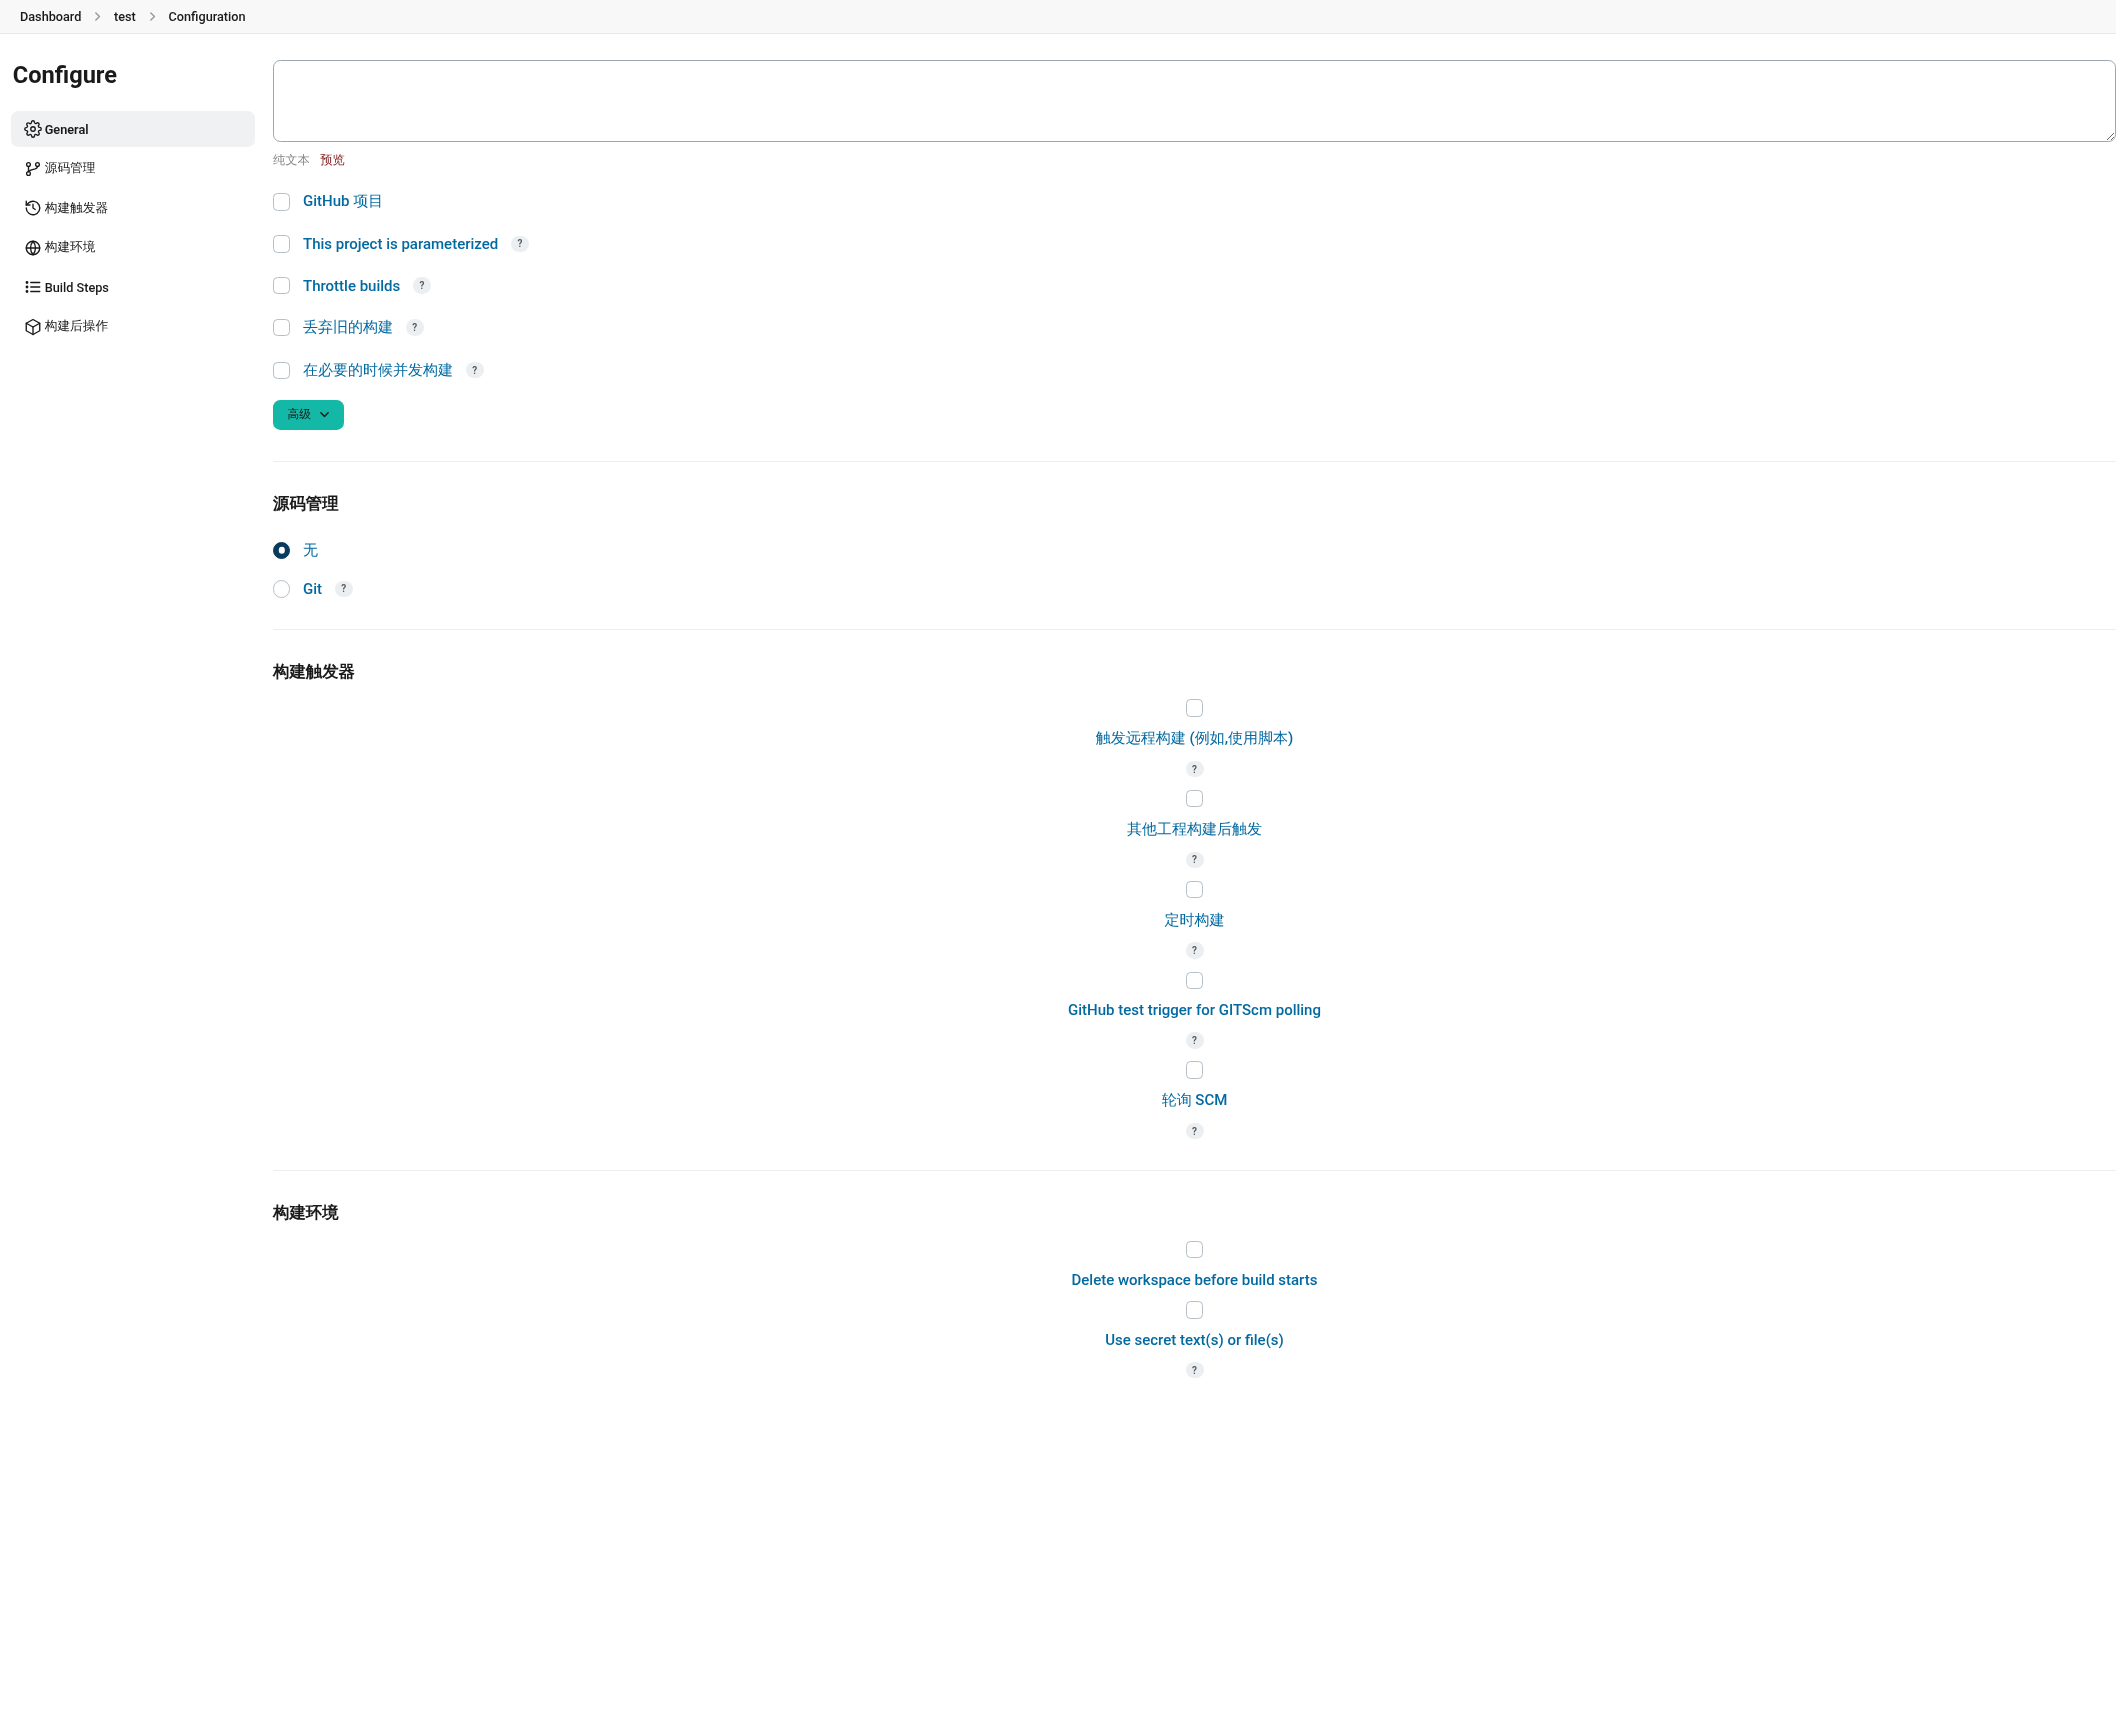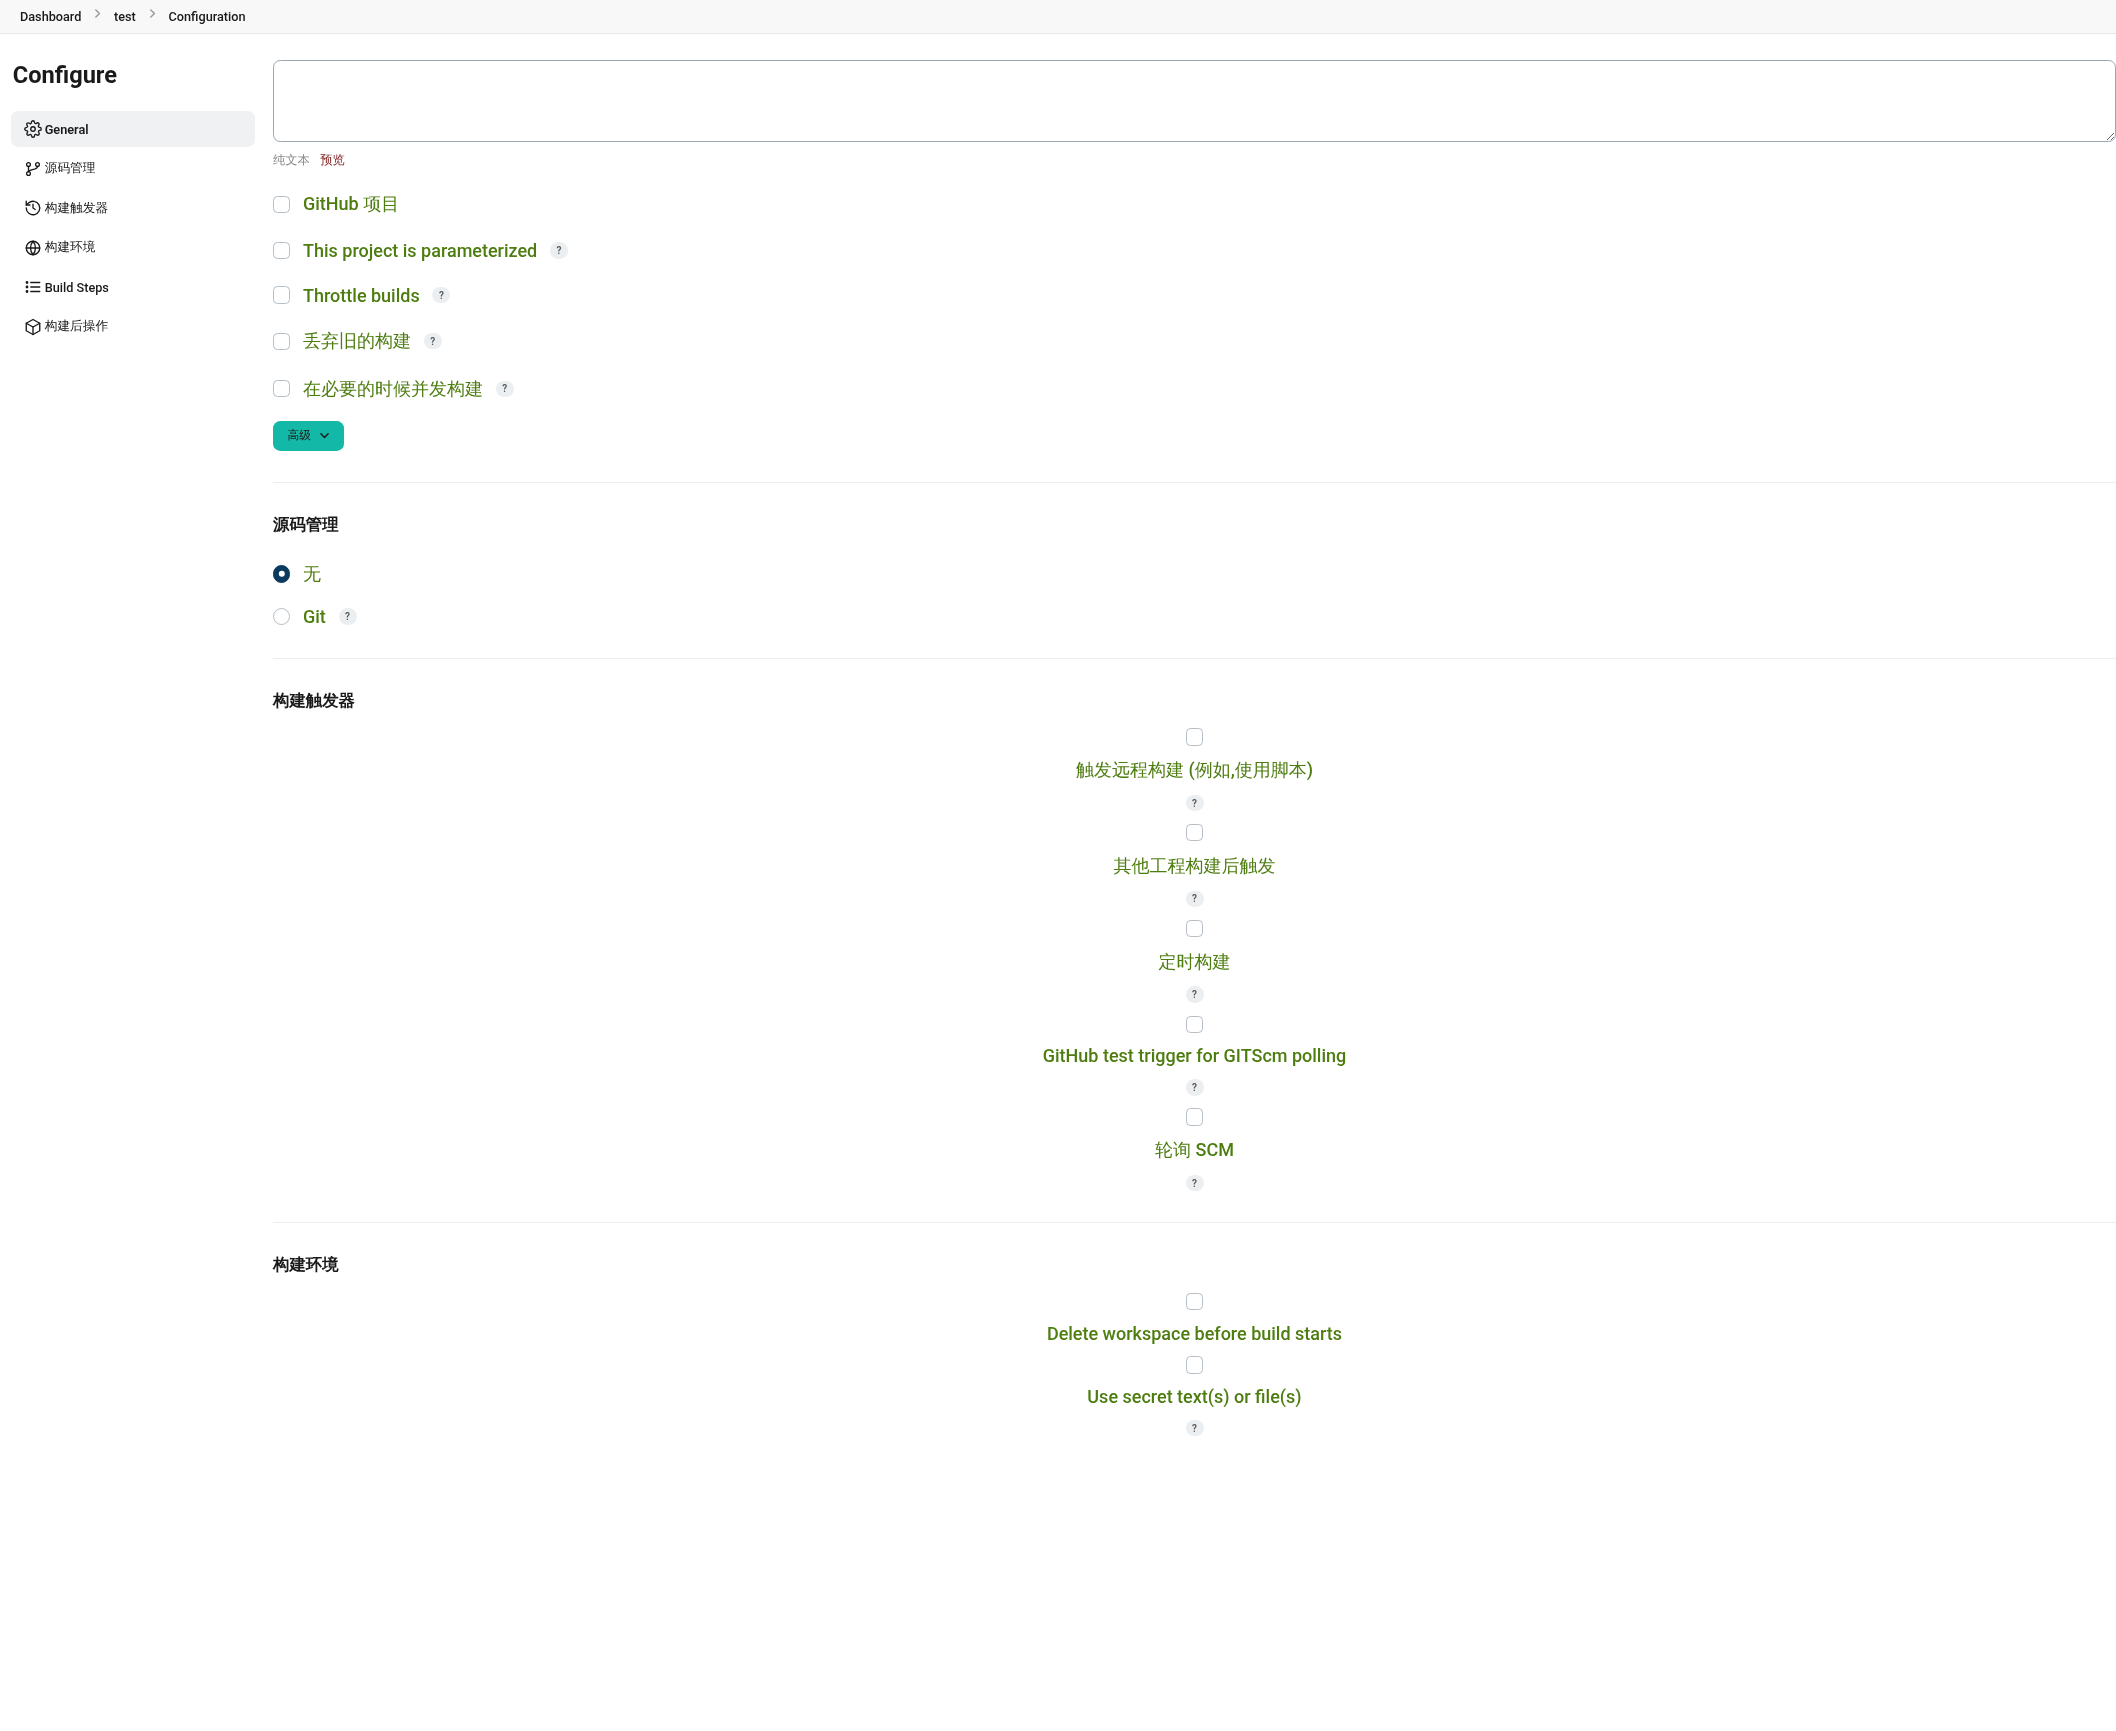--- a/index.html
+++ b/index.html
@@ -11,21 +11,21 @@
       font-family: -apple-system, BlinkMacSystemFont, "Segoe UI", Roboto, "Helvetica Neue", Arial, sans-serif;
       font-size: 12.7px;
       color: #1a1a1a;
       background: #fff;
     }
     .breadcrumb-bar {
       background: #f8f8f8;
       border-bottom: 0.9px solid #e8e8e8;
       padding: 9px 20px;
       display: flex;
-      align-items: flex-start;
+      align-items: center;
       gap: 12.7px;
     }
     .breadcrumb-item {
       color: #1a1a1a;
       text-decoration: none;
       font-size: 12.7px;
       font-weight: 500;
     }
     .breadcrumb-sep {
       color: #999;
@@ -119,23 +119,23 @@
     .checkbox {
       width: 17.3px;
       height: 17.3px;
       border: 1.8px solid #b6bec6;
       border-radius: 4.5px;
       background: #fff;
       cursor: pointer;
       flex-shrink: 0;
     }
     .checkbox-label {
-      font-size: 18px;
+      font-size: 15px;
       font-weight: 500;
-      color: #4d7c0f;
+      color: #0369a1;
     }
     .help-badge {
       display: inline-flex;
       align-items: center;
       justify-content: center;
       width: 18px;
       height: 16.4px;
       border-radius: 8.2px;
       background: #eceff1;
       color: #555;

